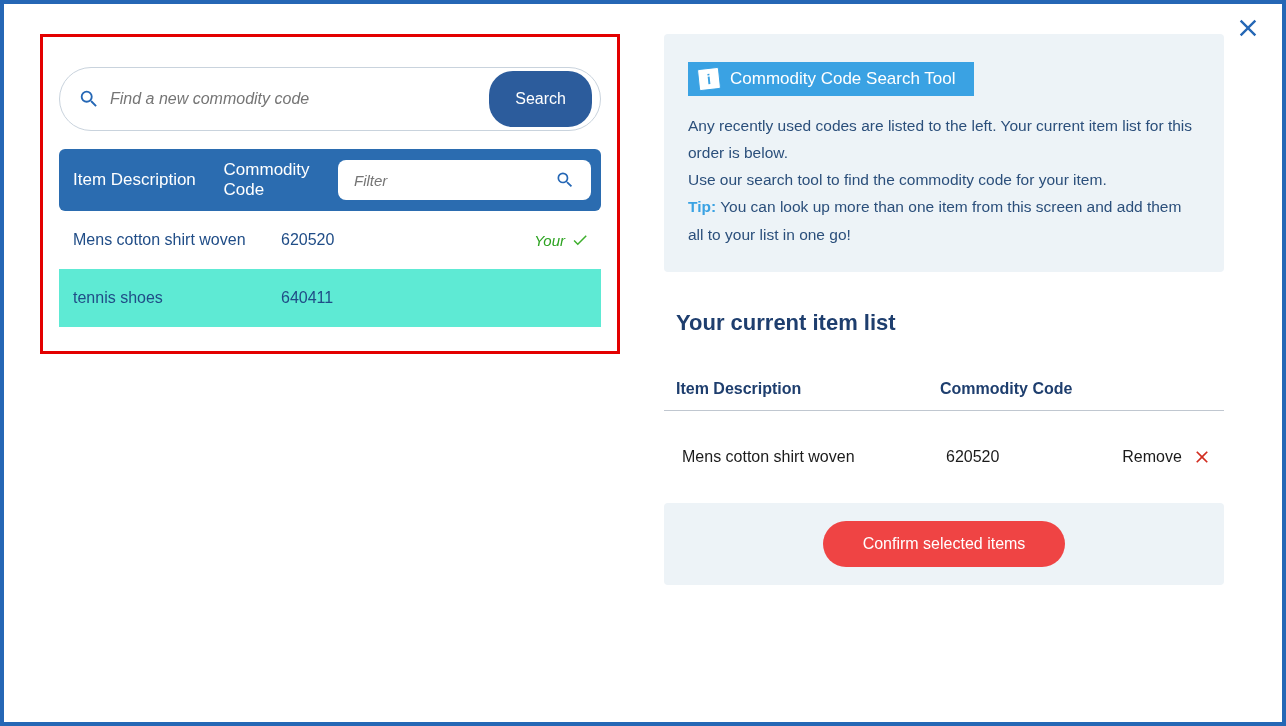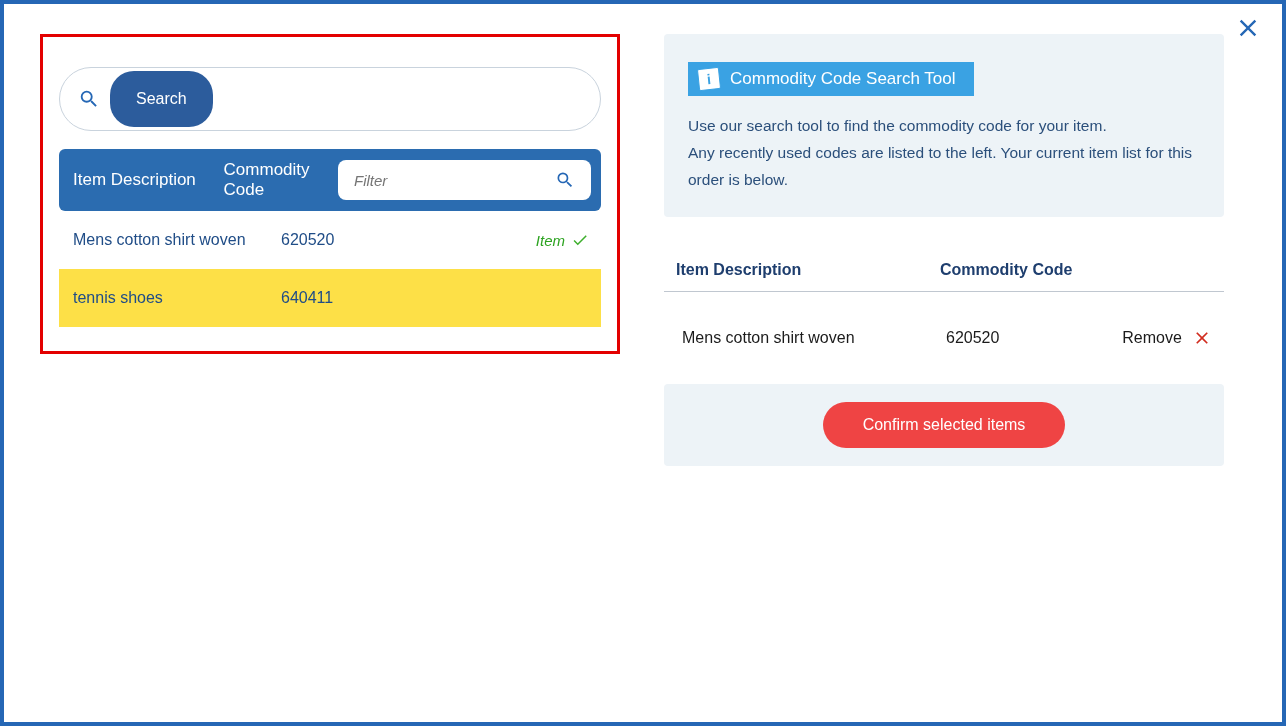--- a/index.html
+++ b/index.html
@@ -21,21 +21,21 @@
     
     .tbl-head { display: flex; align-items: center; background: #2b6cb0; color: #fff; border-radius: 6px; height: 62px; margin-top: 18px; padding: 0 10px 0 14px; font-size: 17px; }
     .tbl-head .col-desc { width: 208px; }
     .tbl-head .col-code { width: 158px; }
     .filter-wrap { display: flex; align-items: center; background: #fff; border-radius: 8px; height: 40px; padding: 0 16px; flex: 1; text-decoration: underline; }
     .filter-wrap input { flex: 1; border: none; outline: none; font-size: 15px; font-style: italic; color: #888; background: transparent; }
     .filter-wrap svg { width: 20px; height: 20px; fill: #2567b5; }
 
     
     .row { display: flex; align-items: center; height: 58px; padding: 0 12px 0 14px; font-size: 16px; color: #204d87; }
-    .row.alt { background: #fde047; }
+    .row.alt { background: #5eead4; }
     .row .c1 { width: 208px; }
     .row .c2 { width: 158px; }
     .row .c3 { flex: 1; display: flex; justify-content: flex-end; align-items: center; }
     .added-lbl { color: #2da321; font-size: 15px; margin-right: 6px; font-style: italic;}
     .check { width: 18px; height: 18px; fill: #3daf2c; }
     .add-btn { display: inline-flex; align-items: center; gap: 8px; border: 1px solid #2b6cb0; background: #fff; color: #204d87; font-size: 15px; border-radius: 28px; padding: 6px 10px 6px 18px; cursor: pointer; }
     .add-btn .plus-circ { width: 20px; height: 20px; border-radius: 50%; background: #4bbf3b; color: #fff; display: flex; align-items: center; justify-content: center; font-weight: bold; font-size: 14px; }
 
     
     .info-panel { background: #edf3f7; border-radius: 4px; padding: 28px 24px 24px 24px; position: relative; }
@@ -68,61 +68,64 @@
       </svg>
   </div>
   <div class="layout">
 
     <div class="left-col">
       <div class="highlight-box">
         <div class="search-wrap">
           <svg class="mag" viewBox="0 0 24 24">
               <path d="M15.5 14h-.79l-.28-.27A6.471 6.471 0 0 0 16 9.5 6.5 6.5 0 1 0 9.5 16c1.61 0 3.09-.59 4.23-1.57l.27.28v.79l5 4.99L20.49 19l-4.99-5zm-6 0C7.01 14 5 11.99 5 9.5S7.01 5 9.5 5 14 7.01 14 9.5 11.99 14 9.5 14z"></path>
             </svg>
+          <input type="text" placeholder="Find a new commodity code" style="">
           <button class="search-btn">Search</button>
         </div>
         <div class="tbl-head">
           <div class="col-desc">Item Description</div>
           <div class="col-code">Commodity Code</div>
           <div class="filter-wrap">
             <input type="text" placeholder="Filter" style="">
             <svg viewBox="0 0 24 24">
                 <path d="M15.5 14h-.79l-.28-.27A6.471 6.471 0 0 0 16 9.5 6.5 6.5 0 1 0 9.5 16c1.61 0 3.09-.59 4.23-1.57l.27.28v.79l5 4.99L20.49 19l-4.99-5zm-6 0C7.01 14 5 11.99 5 9.5S7.01 5 9.5 5 14 7.01 14 9.5 11.99 14 9.5 14z"></path>
               </svg>
           </div>
         </div>
 
         <div class="row">
           <div class="c1">Mens cotton shirt woven</div>
           <div class="c2">620520</div>
           <div class="c3">
-            <span class="added-lbl">Item</span>
+            <span class="added-lbl">Your</span>
             <svg class="check" viewBox="0 0 24 24">
                 <path d="M9 16.17 4.83 12l-1.42 1.41L9 19 21 7l-1.41-1.41z"></path>
               </svg>
           </div>
         </div>
 
         <div class="row alt">
           <div class="c1">tennis shoes</div>
           <div class="c2">640411</div>
         </div>
       </div>
     </div>
 
     <div class="right-col">
       <div class="info-panel">
         <div class="info-title-wrap">
           <div class="info-badge">i</div>
           <span>Commodity Code Search Tool</span>
         </div>
+        <p>Any recently used codes are listed to the left. Your current item list for this order is below.</p>
         <p>Use our search tool to find the commodity code for your item.</p>
-        <p>Any recently used codes are listed to the left. Your current item list for this order is below.</p>
+        <p><span class="tip-label">Tip:</span><span> You can look up more than one item from this screen and add them all to your list in one go!</span></p>
       </div>
 
+      <div class="list-title">Your current item list</div>
       <div class="list-header">
         <div class="h1c">Item Description</div>
         <div class="h2c">Commodity Code</div>
       </div>
       <div class="list-row">
         <div class="r1">Mens cotton shirt woven</div>
         <div class="r2">620520</div>
         <div class="r3">
           <span>Remove</span>
           <svg viewBox="0 0 24 24">

